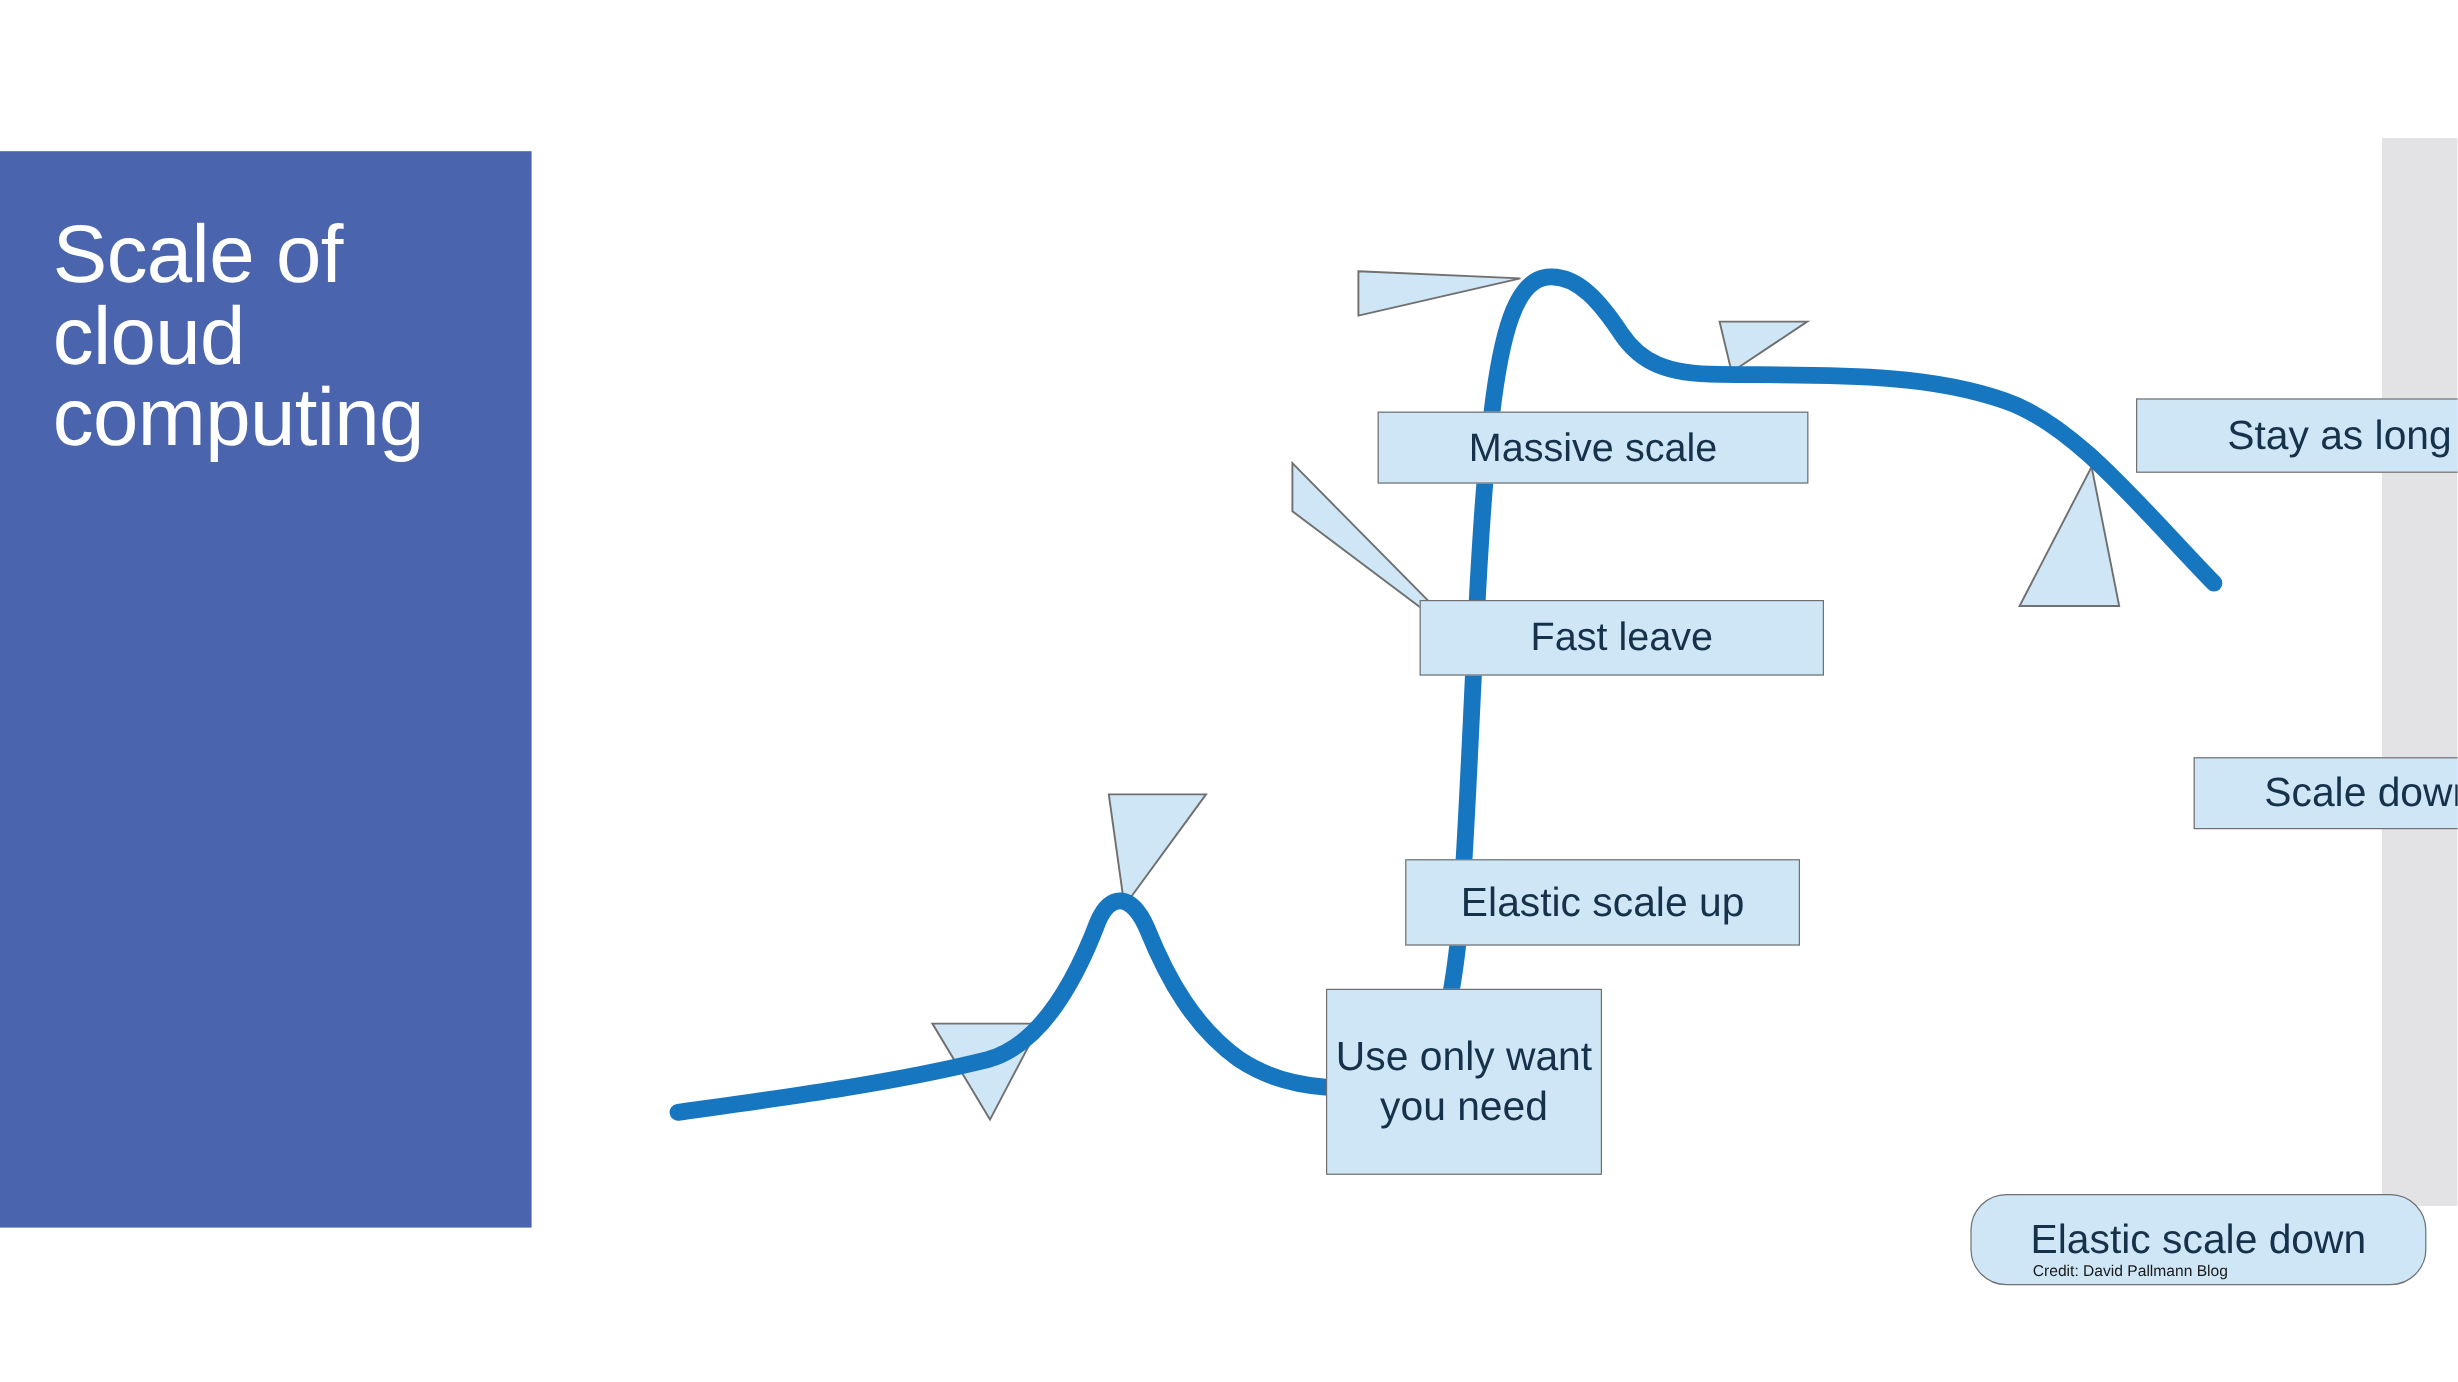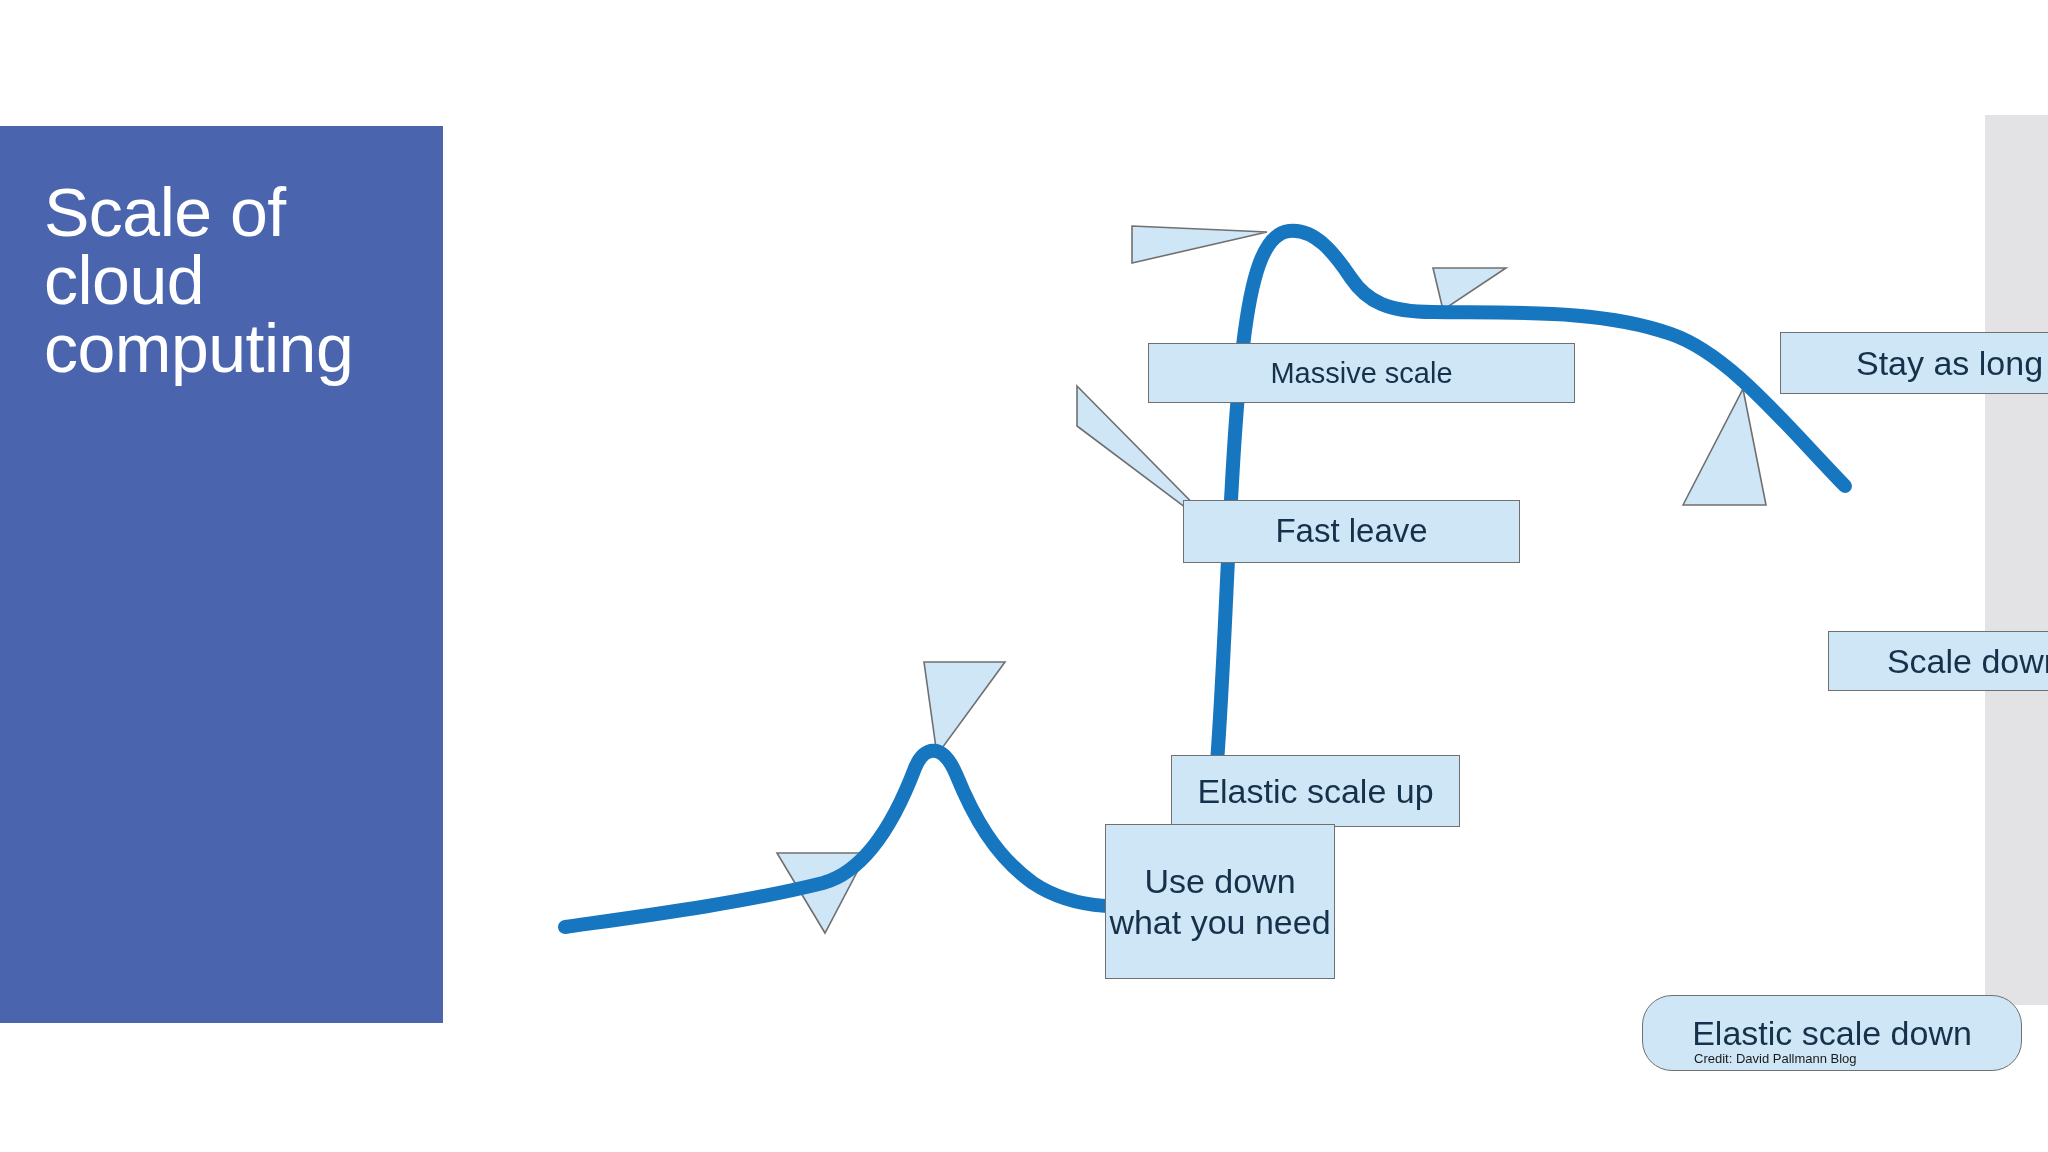--- a/index.html
+++ b/index.html
@@ -81,25 +81,25 @@
     color: #16324a;
     font-family: "Liberation Sans", sans-serif;
     font-weight: 400;
     display: flex;
     align-items: center;
     justify-content: center;
     text-align: center;
     line-height: 1.18;
   }
 
-  #lbl-massive       { left: 705px;  top: 217px; width: 427px; height: 60px;  font-size: 29px; }
+  #lbl-massive       { left: 705px;  top: 217px; width: 359px; height: 60px;  font-size: 33px; }
   #lbl-stay          { left: 1337px; top: 206px; width: 530px; height: 62px;  font-size: 34px; }
   #lbl-fast          { left: 740px;  top: 374px; width: 337px; height: 63px;  font-size: 33px; }
   #lbl-scale-down    { left: 1385px; top: 505px; width: 424px; height: 60px;  font-size: 34px; }
-  #lbl-elastic-up    { left: 728px;  top: 590px; width: 289px; height: 72px;  font-size: 34px; margin-top: 39px; }
+  #lbl-elastic-up    { left: 728px;  top: 590px; width: 329px; height: 72px;  font-size: 34px; }
   #lbl-use-only      { left: 662px;  top: 698px; width: 230px; height: 155px; font-size: 34px; }
   #lbl-elastic-down  { left: 1199px; top: 869px; width: 380px; height: 76px;  font-size: 34px; border-radius: 30px; }
 
   
   #credit {
     position: absolute;
     left: 1694px;
     top: 1051px;
     color: #1a1a1a;
     font-family: "Liberation Sans", sans-serif;
@@ -159,21 +159,21 @@
     <div class="callout" id="lbl-massive">Massive scale</div>
 
     <div class="callout" id="lbl-stay">Stay as long as you want</div>
 
     <div class="callout" id="lbl-fast">Fast leave</div>
 
     <div class="callout" id="lbl-scale-down">Scale down or leave</div>
 
     <div class="callout" id="lbl-elastic-up">Elastic scale up</div>
 
-    <div class="callout" id="lbl-use-only">Use down what you need</div>
+    <div class="callout" id="lbl-use-only">Use only want you need</div>
 
     <div class="callout" id="lbl-elastic-down">Elastic scale down</div>
 
   </div>
 
   <div id="credit">Credit: David Pallmann Blog</div>
 
 </div>
 
 </body></html>

